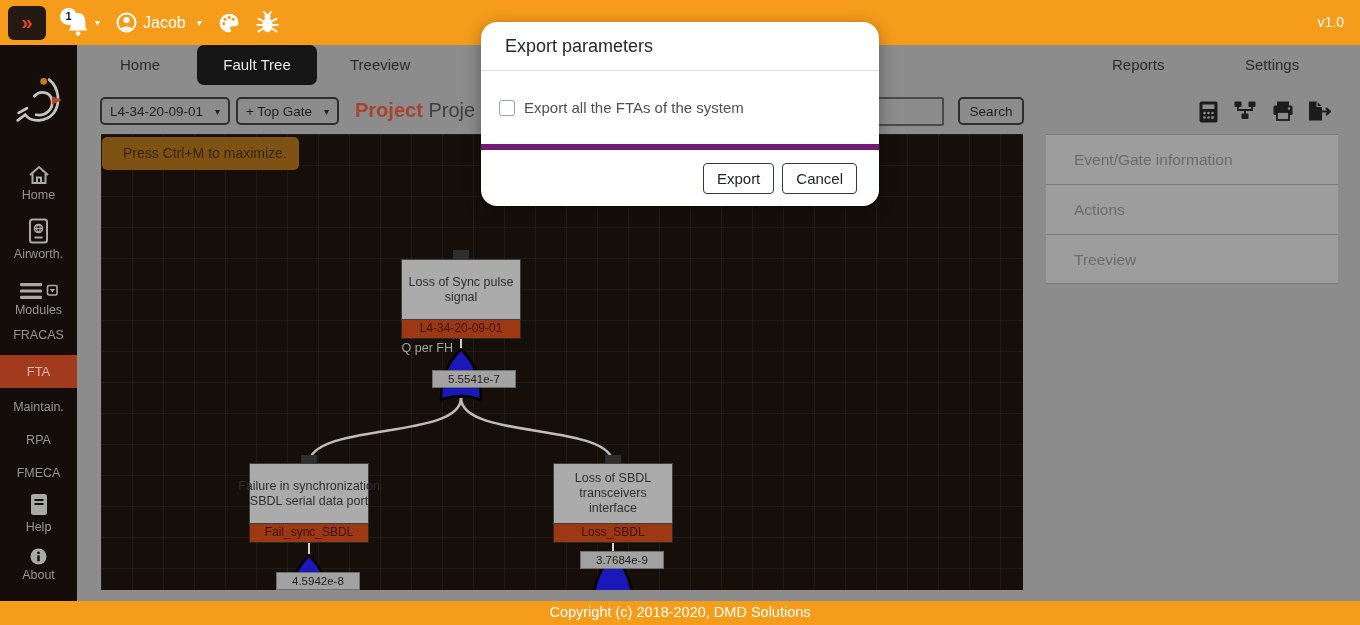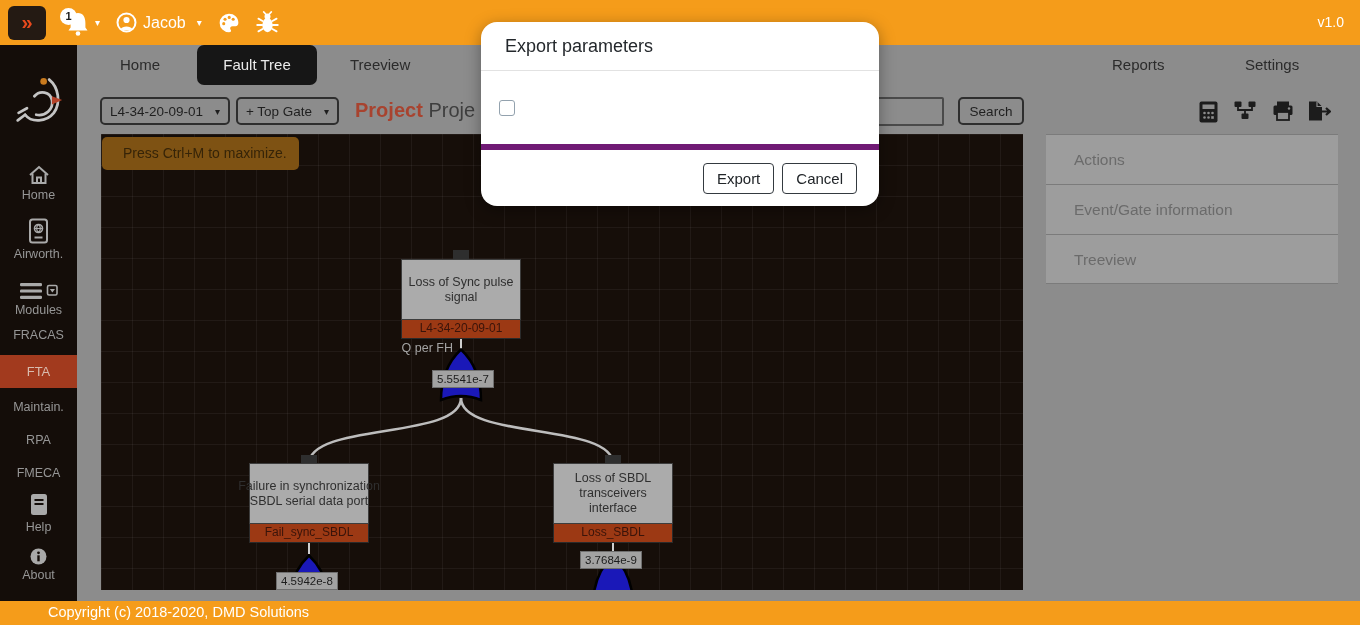--- a/index.html
+++ b/index.html
@@ -16,21 +16,21 @@
   .bell-wrap svg { position:absolute; left:3px; top:3px; }
   .badge { position:absolute; left:-4px; top:-1px; width:17px; height:17px; background:#fff; border-radius:50%;
            color:#1a1a1a; font-size:11px; font-weight:bold; text-align:center; line-height:17px; z-index:2; }
   .caret { color:#fff; font-size:10px; margin-left:5px; }
   .user-group { display:flex; align-items:center; margin-left:16px; color:#fff; font-size:16px; gap:6px; }
   .hicon { margin-left:16px; display:flex; align-items:center; }
   .version { position:absolute; right:16px; top:0; height:45px; line-height:45px; color:#fff; font-size:14px; }
 
   
   .footer { position:absolute; left:0; bottom:0; width:1360px; height:24px; background:#F59C1A; z-index:40;
-            color:#fff; font-size:14.5px; text-align:left; line-height:23px;padding-left:48px; }
+            color:#fff; font-size:14.5px; text-align:center; line-height:23px; }
 
   
   .sidebar { position:absolute; left:0; top:45px; width:77px; height:556px; background:#140D09; z-index:10; }
   .side-item { position:absolute; width:77px; text-align:center; color:#969696; font-size:12.5px; cursor:pointer; }
   .side-item svg { display:block; margin:0 auto 3px auto; }
   .side-label { display:block; }
   .fta-active { background:#A23A1E; color:#D8BBAE; height:33px; line-height:33px; font-size:13px; }
 
   
   .main { position:absolute; left:77px; top:45px; width:1283px; height:556px; }
@@ -61,21 +61,21 @@
   .curves { position:absolute; left:0; top:0; }
   .stub { position:absolute; width:16px; height:9px; background:#2E2E2E; }
   .ev-box { position:absolute; width:120px; height:61px; background:#ABABAB; border:1px solid #3D3D3D;
             display:flex; align-items:center; justify-content:center; cursor:pointer; }
   .ev-text { color:#2F2F2F; font-size:12.5px; line-height:1.18; text-align:center; }
   .ev-bar { position:absolute; width:120px; height:19px; background:#9C3914; border:1px solid #2A2A2A; border-top:none;
             color:#3A140A; font-size:12px; text-align:center; line-height:17px; overflow:hidden; }
   .stem { position:absolute; width:2px; background:#CFCFCF; }
   .gate { position:absolute; }
   .pill { position:absolute; background:#A2A2A2; border:1px solid #6F6F6F; color:#1C1C1C; font-size:11.5px;
-          padding:2px 4px; white-space:nowrap; }
+          padding:2px 15px; white-space:nowrap; }
   .q-label { position:absolute; color:#A3A3A3; font-size:12.5px; }
 
   
   .right-panel { position:absolute; left:969px; top:89px; width:292px; }
   .panel-row { height:50px; background:#9D9D9D; border-top:1px solid #7B7B7B; color:#6B6B6B; font-size:15.5px;
                line-height:50px; padding-left:28px; cursor:pointer; }
   .panel-row:last-child { border-bottom:1px solid #7B7B7B; }
 
   
   .modal { position:absolute; left:481px; top:22px; width:398px; height:184px; background:#fff; border-radius:16px;
@@ -329,30 +329,31 @@
       </div>
       <div class="ev-bar" style="left:452px;top:390px">Loss_SBDL</div>
       <div class="stem" style="left:511px;top:409px;height:11px"></div>
       <svg class="gate" style="left:489px;top:420px" width="46" height="54" viewBox="0 0 46 54">
         <path d="M23,1.5 C14,10 3,24 3,52 Q23,44 43,52 C43,24 32,10 23,1.5 Z" fill="#1A18B8" stroke="#000" stroke-width="2.5"></path>
       </svg>
       <div class="pill" style="left:479px;top:417px">3.7684e-9</div>
     </div>
 
     <div class="right-panel">
+      <div class="panel-row">Event/Gate information</div>
       <div class="panel-row">Actions</div>
-      <div class="panel-row">Event/Gate information</div>
       <div class="panel-row">Treeview</div>
     </div>
   </div>
 
   <div class="modal">
     <div class="modal-head">Export parameters</div>
     <div class="modal-body">
       <div class="checkbox"></div>
+      <div class="checkbox-label">Export all the FTAs of the system</div>
     </div>
     <div class="modal-foot">
       <button class="modal-btn">Export</button>
       <button class="modal-btn">Cancel</button>
     </div>
   </div>
 
   <div class="footer">
     <span>Copyright (c) 2018-2020, DMD Solutions</span>
   </div>

